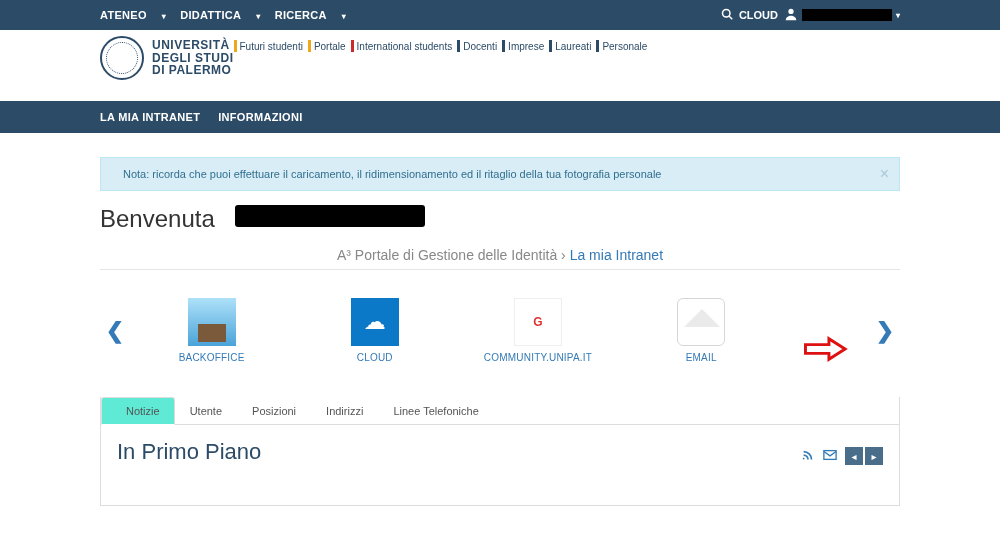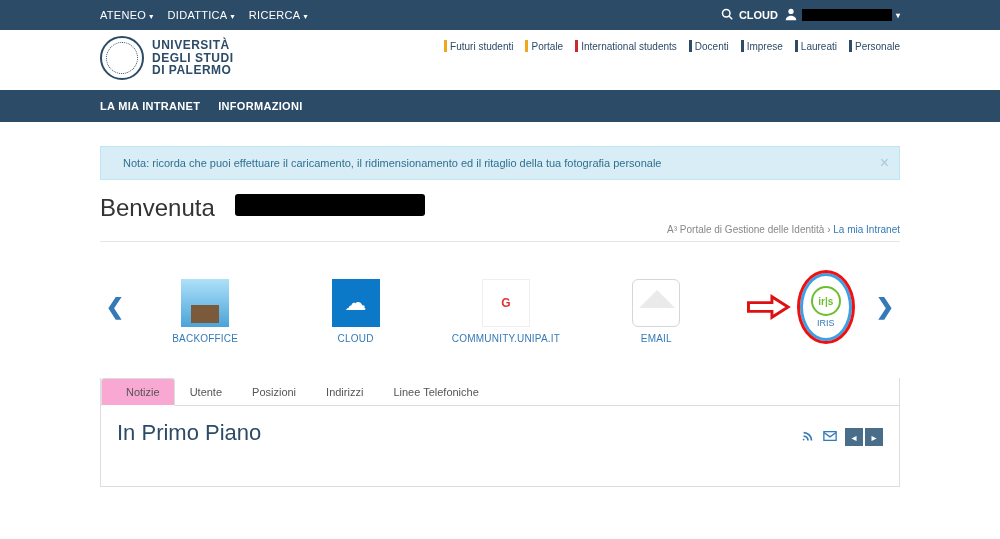--- a/index.html
+++ b/index.html
@@ -3,48 +3,48 @@
 <meta charset="utf-8">
 <style>
   * { box-sizing: border-box; margin:0; padding:0; }
   body { font-family: "Helvetica Neue", Helvetica, Arial, sans-serif; font-size:13px; color:#333; background:#fff; }
   a { text-decoration:none; }
 
   .topbar { background:#2c4b67; color:#fff; height:30px; }
   .container { width:800px; margin:0 auto; }
   .topbar-inner { display:flex; justify-content:space-between; align-items:center; height:30px; }
   .topbar-left { display:flex; gap:14px; }
-  .top-item { color:#fff; font-size:11px; font-weight:normal; letter-spacing:0.3px; cursor:pointer; display:flex; align-items:flex-end; gap:3px; }
+  .top-item { color:#fff; font-size:11px; font-weight:bold; letter-spacing:0.3px; cursor:pointer; display:flex; align-items:flex-end; gap:15px; }
   .caret { font-size:8px; }
   .topbar-right { display:flex; align-items:center; gap:6px; color:#fff; font-size:11px; font-weight:bold; }
   .user-block { display:flex; align-items:center; gap:4px; }
   .user-name { background:#000; width:90px; height:12px; display:inline-block; }
 
   .header-strip { background:#fff; }
-  .header-inner { display:flex; justify-content:space-between; align-items:flex-start; padding:6px 0 10px; }
+  .header-inner { display:flex; justify-content:flex-start; align-items:flex-start; padding:6px 0 21px; }
   .logo-block { display:flex; align-items:center; gap:8px; cursor:pointer; }
   .logo-seal { width:44px; height:44px; border-radius:50%; border:2px solid #2c4b67; position:relative; overflow:hidden; }
   .logo-seal::before { content:""; position:absolute; inset:4px; border:1px dotted #2c4b67; border-radius:50%; }
   .logo-text { color:#2c4b67; font-size:12px; line-height:1.05; font-weight:600; letter-spacing:0.5px; }
   .logo-text .l1 { font-variant:small-caps; }
-  .quicklinks { display:flex; gap:12px; font-size:10px; flex-wrap:wrap; justify-content:flex-end; padding-top:4px; }
+  .quicklinks { display:flex; gap:5px; font-size:10px; flex-wrap:wrap; justify-content:flex-end; padding-top:4px; }
   .ql { display:flex; align-items:center; gap:3px; color:#2c4b67; cursor:pointer; }
   .ql .bar { display:inline-block; width:3px; height:12px; }
 
   .navbar2 { background:#2c4b67; }
   .navbar2-inner { display:flex; gap:18px; height:32px; align-items:center; }
   .nav2-item { color:#fff; font-size:11px; font-weight:bold; letter-spacing:0.3px; cursor:pointer; }
 
   .alert { background:#d9edf7; border:1px solid #bce8f1; color:#31708f; padding:10px 22px; font-size:11px; margin-top:24px; position:relative; }
   .alert-close { position:absolute; right:10px; top:8px; color:#a9c9d9; cursor:pointer; font-size:16px; line-height:1; }
 
   .welcome-row { margin-top:14px; display:flex; align-items:baseline; gap:20px; }
   .welcome { font-size:24px; font-weight:300; color:#333; }
   .welcome-name { background:#000; width:190px; height:22px; display:inline-block; border-radius:3px; }
-  .breadcrumb { font-size:10px; color:#888; text-align:right; margin-top:2px; }
+  .breadcrumb { font-size:14px; color:#888; text-align:center; margin-top:14px; }
   .breadcrumb a { color:#337ab7; }
   .hr1 { border:none; border-top:1px solid #e5e5e5; margin-top:6px; }
 
   .carousel { display:flex; align-items:center; margin-top:28px; gap:0; }
   .car-arrow { width:30px; text-align:center; color:#337ab7; font-size:22px; cursor:pointer; user-select:none; font-weight:bold; }
   .car-body { flex:1; display:flex; justify-content:space-around; align-items:flex-end; }
   .car-item { width:120px; text-align:center; cursor:pointer; }
   .car-icon { width:48px; height:48px; margin:0 auto 6px; display:flex; align-items:center; justify-content:center; }
   .car-label { font-size:10px; color:#337ab7; letter-spacing:0.2px; }
 
@@ -59,21 +59,21 @@
   .highlight-wrap { position:relative; display:flex; align-items:center; gap:6px; }
   .big-arrow { width:44px; height:28px; }
   .big-arrow svg { width:100%; height:100%; }
   .circle-highlight { width:58px; height:74px; border:3px solid #e11; border-radius:50%/50%; padding:3px; background:#fff; display:flex; flex-direction:column; align-items:center; justify-content:center; box-shadow:0 0 0 3px #3aa0e8 inset; }
   .iris-icon { width:30px; height:30px; border:2px solid #6bbf2e; border-radius:50%; display:flex; align-items:center; justify-content:center; font-size:10px; color:#6bbf2e; font-weight:bold; }
   .iris-label { font-size:9px; color:#337ab7; margin-top:2px; }
 
   .tabs-wrap { margin-top:34px; border:1px solid #ddd; border-top:none; }
   .tabs { display:flex; border-bottom:1px solid #ddd; background:#fff; }
   .tab { padding:7px 14px; font-size:11px; color:#555; cursor:pointer; border:1px solid transparent; border-bottom:none; margin-bottom:-1px; }
-  .tab.active { border:1px solid #ddd; border-bottom:1px solid #fff; background:#f9a8d4; color:#555; border-top-left-radius:3px; border-top-right-radius:3px;padding-left:24px; }
+  .tab.active { border:1px solid #ddd; border-bottom:1px solid #fff; background:#5eead4; color:#555; border-top-left-radius:3px; border-top-right-radius:3px;padding-left:24px; }
 
   .panel-body { padding:14px 16px 40px; display:flex; justify-content:space-between; align-items:flex-end; }
   .panel-title { font-size:22px; font-weight:300; color:#2c4b67; }
   .panel-actions { display:flex; align-items:center; gap:8px; }
   .mini-icon { color:#337ab7; cursor:pointer; font-size:13px; }
   .pager { display:flex; gap:2px; }
   .pager-btn { width:18px; height:18px; background:#4a6d8a; color:#fff; display:flex; align-items:center; justify-content:center; font-size:10px; cursor:pointer; }
 </style>
 </head>
 <body>
@@ -205,24 +205,20 @@
         <div class="car-icon ic-email"></div>
         <div class="car-label">EMAIL</div>
       </div>
 
       <div class="highlight-wrap">
         <div class="big-arrow">
           <svg viewBox="0 0 60 36">
               <path d="M2 12 H34 V4 L56 18 L34 32 V24 H2 Z" fill="none" stroke="#d11" stroke-width="4"></path>
             </svg>
         </div>
-        <div class="circle-highlight" style="cursor:pointer;">
-          <div class="iris-icon">ir|s</div>
-          <div class="iris-label">IRIS</div>
-        </div>
       </div>
 
     </div>
     <div class="car-arrow">❯</div>
   </div>
 
   <div class="tabs-wrap">
     <div class="tabs" id="tabs">
         <div class="tab active">Notizie</div>
         <div class="tab">Utente</div>

